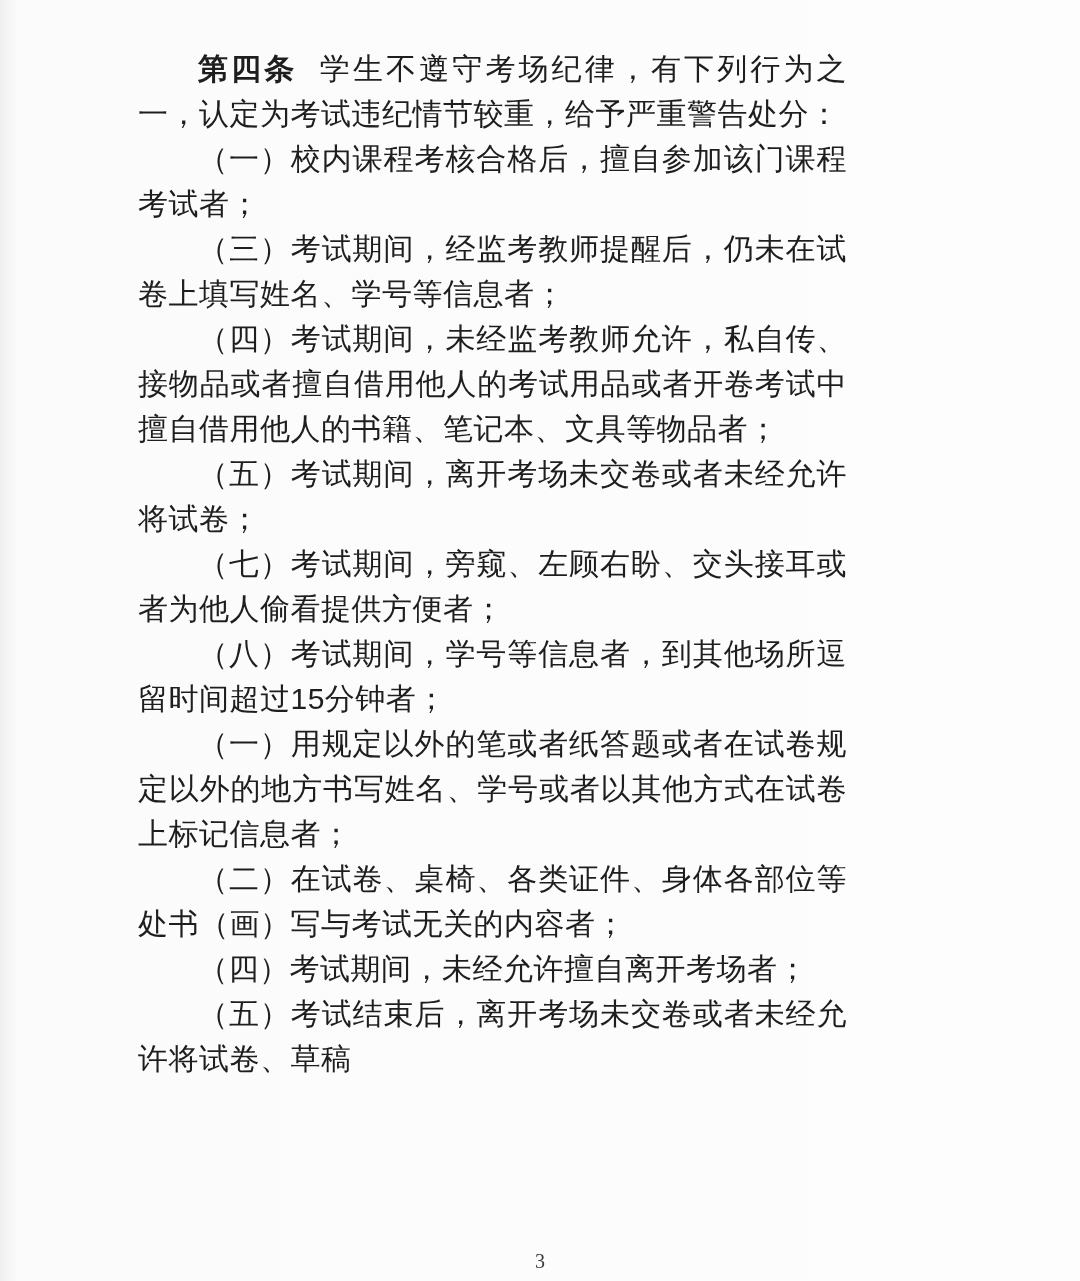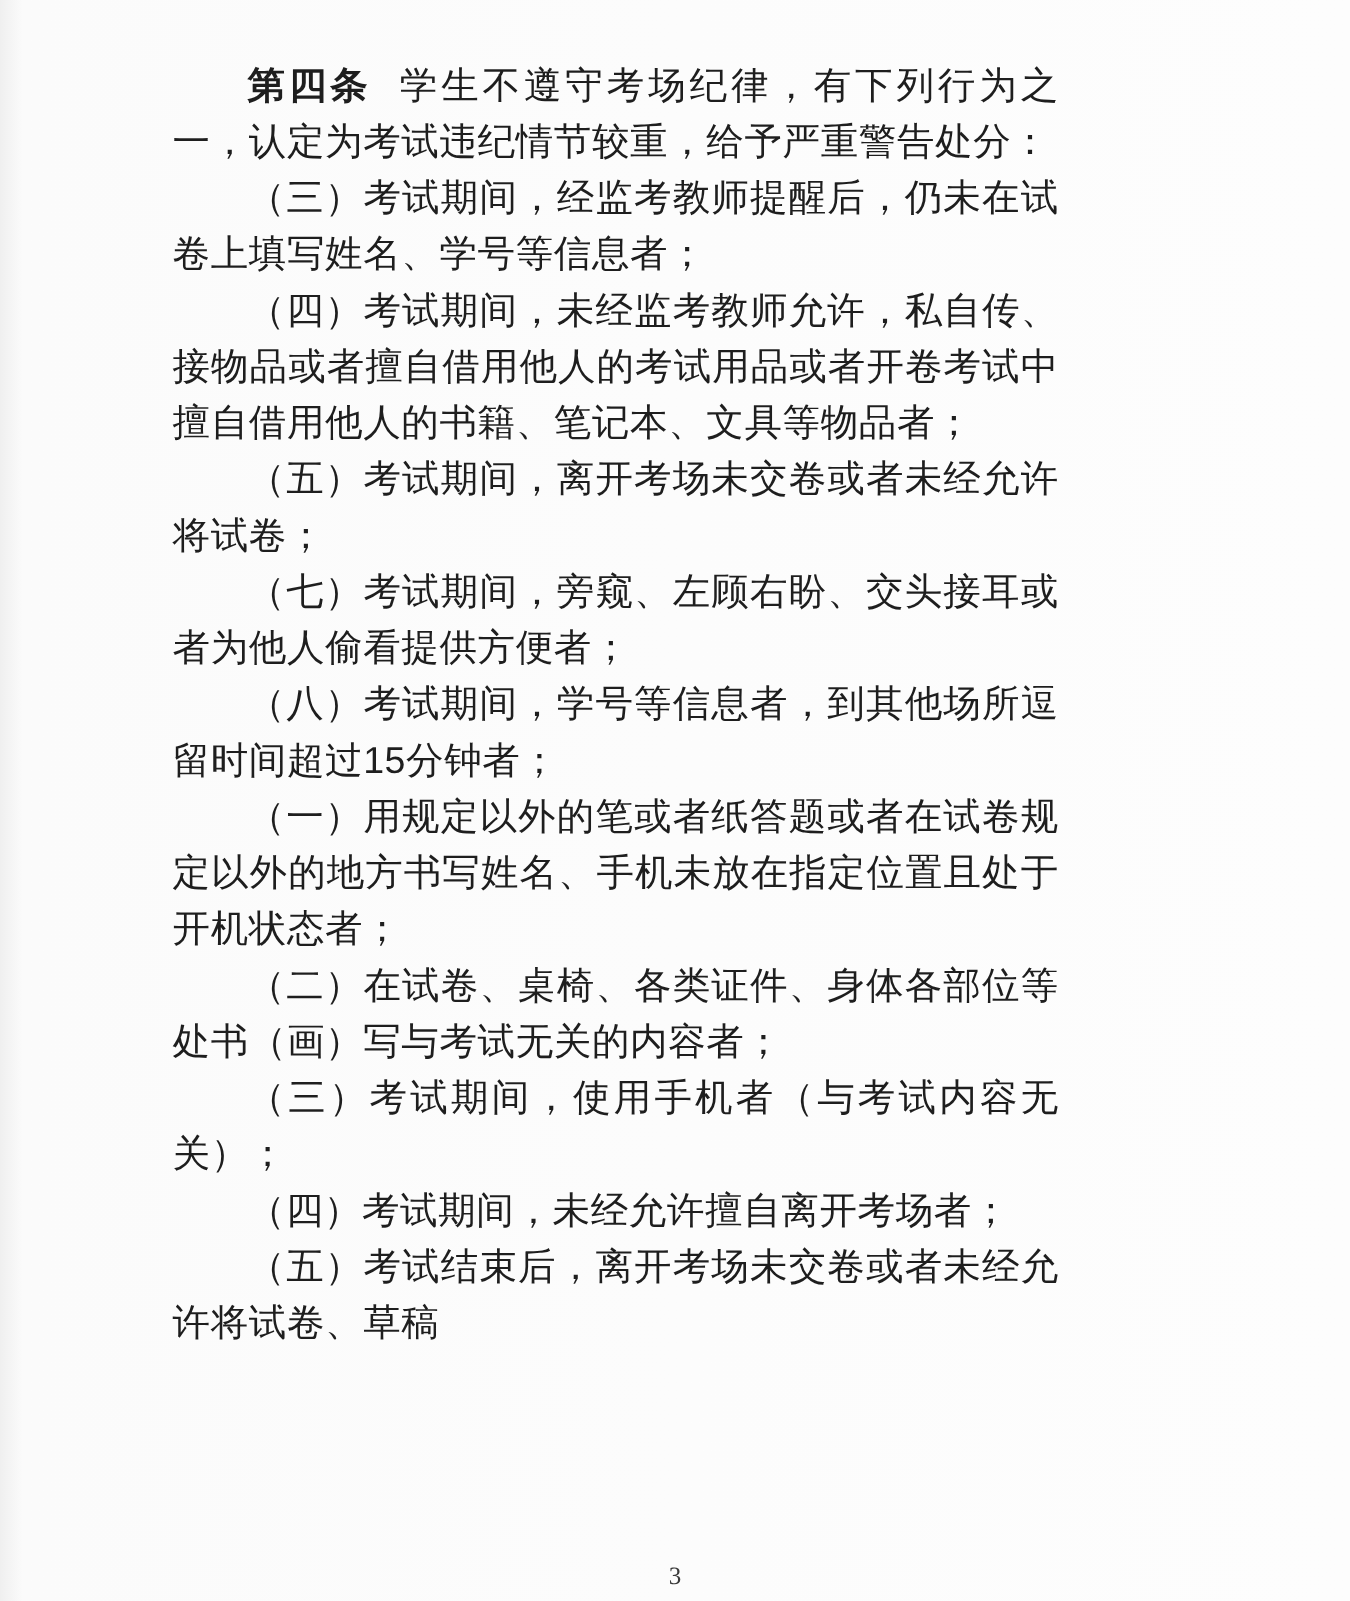--- a/index.html
+++ b/index.html
@@ -45,27 +45,27 @@
   }
 </style>
 </head>
 <body>
 
 <div class="page">
 
   <p class="para">
     <span class="article-label">第四条</span><span>学生不遵守考场纪律，有下列行为之一，认定为考试违纪情节较重，给予严重警告处分：</span>
   </p>
+  <p class="para">（一）校内课程考核合格后，擅自参加该门课程考试者；</p>
   <p class="para">（三）考试期间，经监考教师提醒后，仍未在试卷上填写姓名、学号等信息者；</p>
   <p class="para">（四）考试期间，未经监考教师允许，私自传、接物品或者擅自借用他人的考试用品或者开卷考试中擅自借用他人的书籍、笔记本、文具等物品者；</p>
   <p class="para">（五）考试期间，离开考场未交卷或者未经允许将试卷；</p>
   <p class="para">（七）考试期间，旁窥、左顾右盼、交头接耳或者为他人偷看提供方便者；</p>
   <p class="para">（八）考试期间，学号等信息者，到其他场所逗留时间超过15分钟者；</p>
 
-  <p class="para">（一）用规定以外的笔或者纸答题或者在试卷规定以外的地方书写姓名、手机未放在指定位置且处于开机状态者；</p>
+  <p class="para">（一）用规定以外的笔或者纸答题或者在试卷规定以外的地方书写姓名、学号或者以其他方式在试卷上标记信息者；</p>
   <p class="para">（二）在试卷、桌椅、各类证件、身体各部位等处书（画）写与考试无关的内容者；</p>
-  <p class="para">（三）考试期间，使用手机者（与考试内容无关）；</p>
   <p class="para">（四）考试期间，未经允许擅自离开考场者；</p>
   <p class="para">（五）考试结束后，离开考场未交卷或者未经允许将试卷、草稿</p>
 
 </div>
 
 <div class="page-number">3</div>
 
 </body></html>

